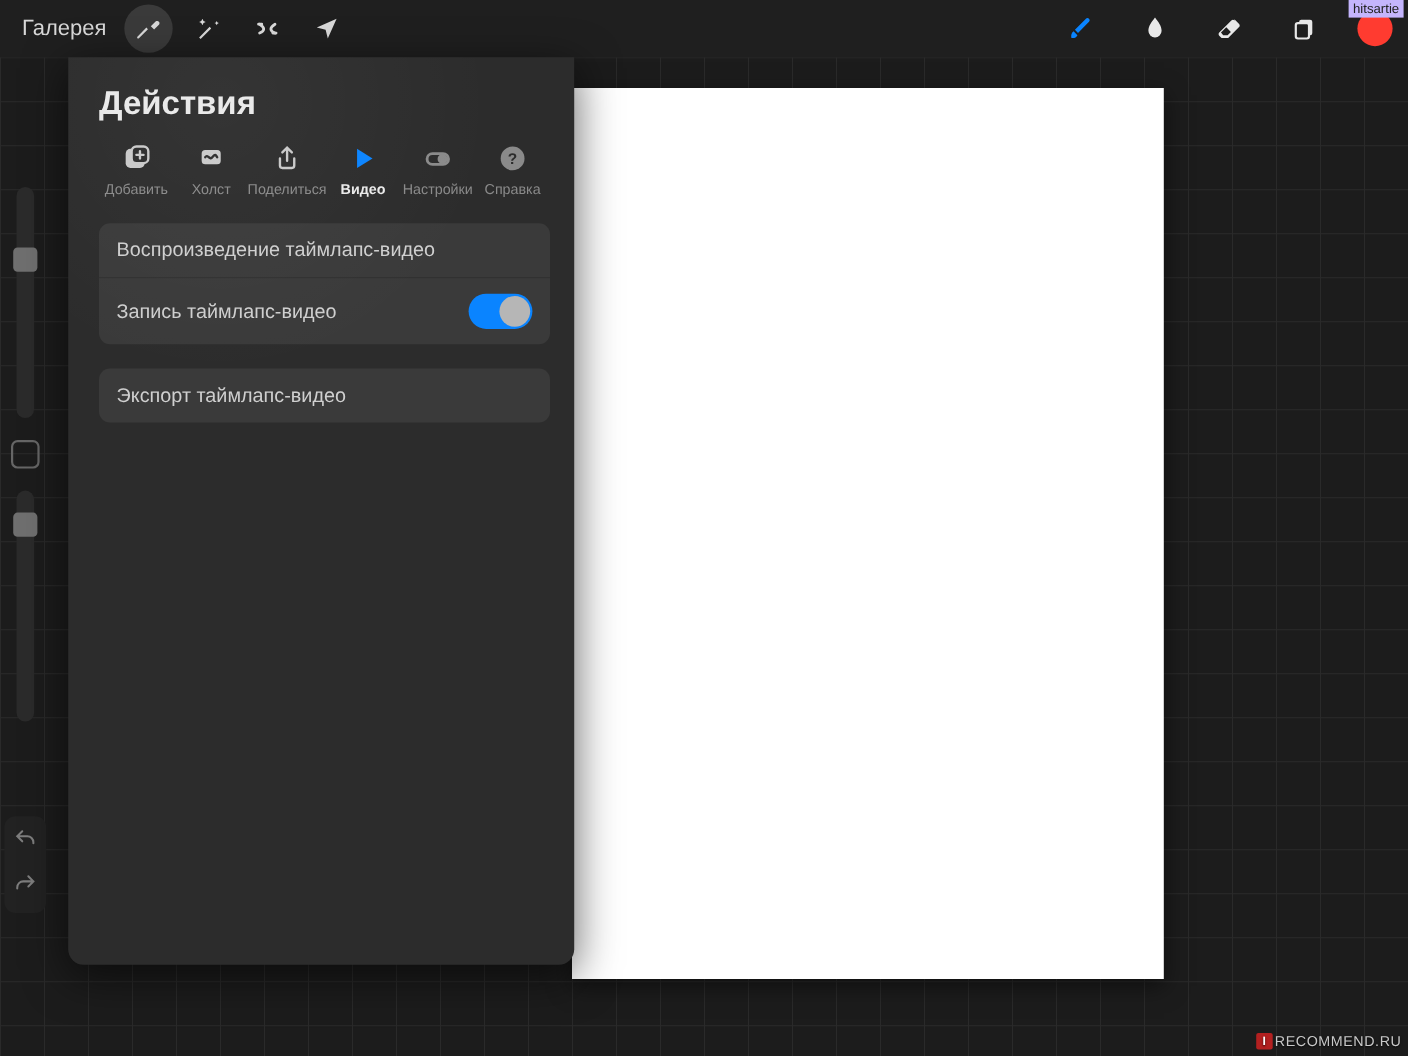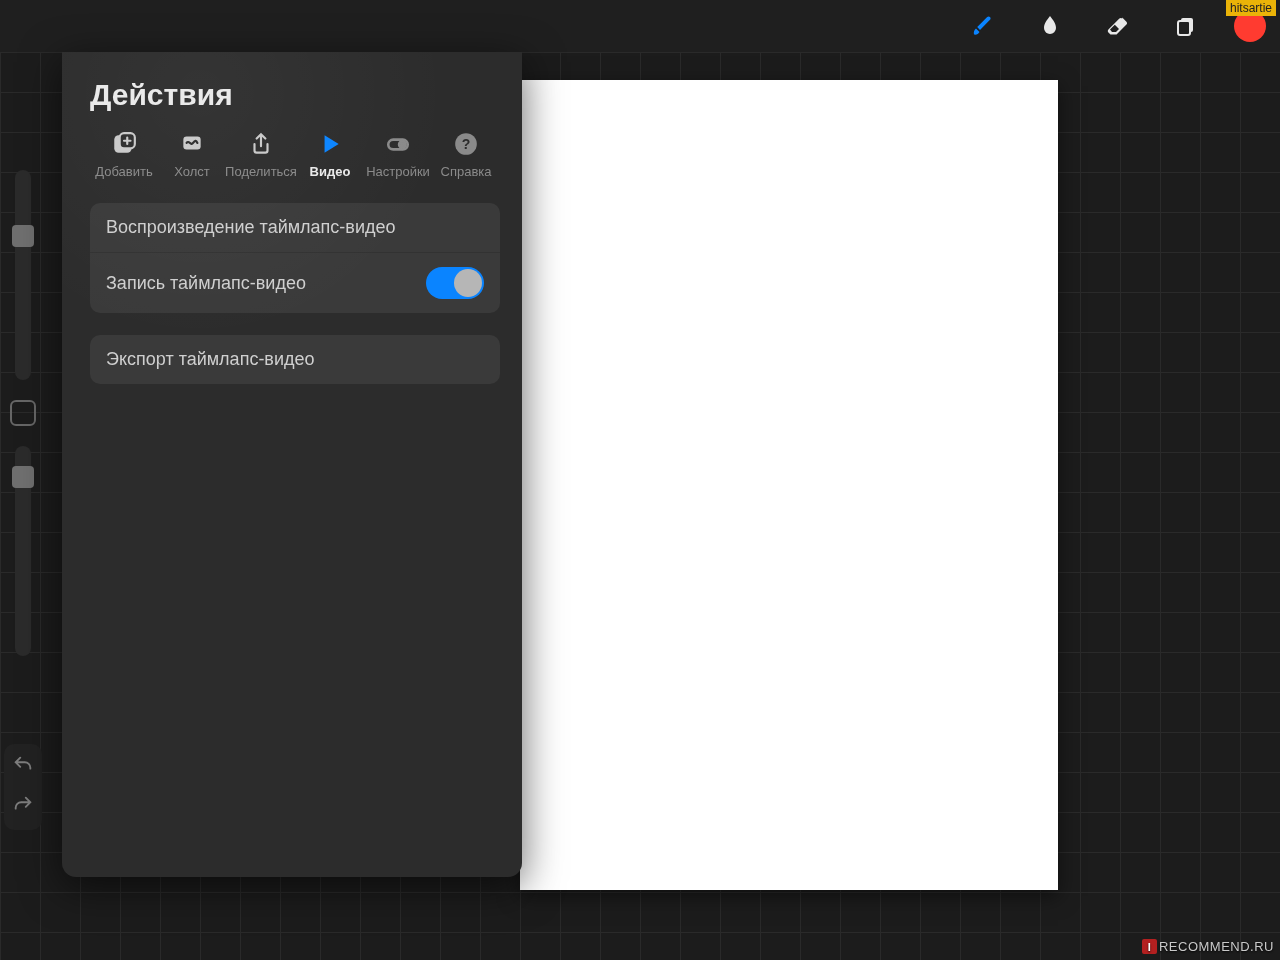--- a/index.html
+++ b/index.html
@@ -9,21 +9,21 @@
 .topbar { position: absolute; top: 0; left: 0; right: 0; height: 52px; background: #1f1f1f; display: flex; align-items: center; padding: 0 14px; }
 .topbar .left { display: flex; align-items: center; gap: 10px; }
 .topbar .gallery-btn { color: #d8d8d8; font-size: 20px; font-weight: 500; padding: 4px 6px; }
 .topbar .icon-btn { width: 44px; height: 44px; display: flex; align-items: center; justify-content: center; border-radius: 22px; }
 .topbar .icon-btn svg { width: 24px; height: 24px; }
 .topbar .right { margin-left: auto; display: flex; align-items: center; gap: 28px; }
 .topbar .right .icon-btn { width: 40px; height: 40px; }
 .topbar .color-dot { width: 32px; height: 32px; border-radius: 16px; background: #ff3b30; }
 
 
-.account-tag { position: absolute; top: 0; right: 4px; background: #eab308; color: #222; font-size: 12px; padding: 1px 4px; z-index: 50; }
+.account-tag { position: absolute; top: 0; right: 4px; background: #c4b5fd; color: #222; font-size: 12px; padding: 1px 4px; z-index: 50; }
 
 
 .canvas-area { position: absolute; top: 52px; left: 0; right: 0; bottom: 0; background-color: #1c1c1c;
   background-image: linear-gradient(#2a2a2a 1px, transparent 1px), linear-gradient(90deg, #2a2a2a 1px, transparent 1px);
   background-size: 40px 40px;
 }
 .canvas-page { position: absolute; top: 28px; left: 520px; width: 538px; height: 810px; background: #fff; box-shadow: 0 6px 20px rgba(0,0,0,.5); }
 
 
 .side-controls { position: absolute; left: 4px; top: 170px; width: 38px; display: flex; flex-direction: column; align-items: center; gap: 20px; }
@@ -64,20 +64,45 @@
 .watermark .i-box { width: 15px; height: 15px; background: #b32020; color: #fff; display: flex; align-items: center; justify-content: center; font-size: 11px; font-weight: 700; border-radius: 2px; }
 </style>
 </head>
 <body>
 
 <div class="canvas-area">
   <div class="canvas-page"></div>
 </div>
 
 <div class="topbar">
+  <div class="left">
+    <div class="gallery-btn">Галерея</div>
+
+    <div class="icon-btn" style="background:#3a3a3a">
+      <svg viewBox="0 0 24 24" fill="#d8d8d8">
+          <path d="M22 6.9c0 .5-.1 1-.3 1.4l-4.6 4.6-3-3L18.7 5.3c.4-.2.9-.3 1.4-.3 1 .1 1.9 1 1.9 1.9zM3.3 20.7l8.2-8.2-1.4-1.4-8.2 8.2c-.4.4-.4 1 0 1.4.4.4 1 .4 1.4 0z"></path>
+        </svg>
+    </div>
+    <div class="icon-btn">
+      <svg viewBox="0 0 24 24" fill="#d8d8d8">
+          <path d="M7 3l1 2 2 1-2 1-1 2-1-2-2-1 2-1 1-2zm13 2l.7 1.4L22 7l-1.3.6L20 9l-.7-1.4L18 7l1.3-.6L20 5zM4 20l9.6-9.6 1.4 1.4L5.4 21.4 4 20z"></path>
+        </svg>
+    </div>
+    <div class="icon-btn">
+      <svg viewBox="0 0 24 24" fill="none" stroke="#d8d8d8" stroke-width="2.5" stroke-linecap="round">
+          <path d="M5 17c5-2 5-5 0-8m14 8c-5-2-5-5 0-8" transform="translate(0 -1)"></path>
+          <path d="M4 8h3M17 16h3"></path>
+        </svg>
+    </div>
+    <div class="icon-btn">
+      <svg viewBox="0 0 24 24" fill="#d8d8d8">
+          <path d="M3 11l18-8-8 18-2-8-8-2z"></path>
+        </svg>
+    </div>
+  </div>
 
   <div class="right">
     <div class="icon-btn">
       <svg viewBox="0 0 24 24" fill="#0a84ff">
           <path d="M20 3c.8.8.8 2 0 2.8L10 15.9l-2.8-2.8L17.2 3c.8-.8 2-.8 2.8 0zM6 14.5L9.5 18c-1 2-3 3-5.5 2.5C3.5 18 4 16 6 14.5z"></path>
         </svg>
     </div>
     <div class="icon-btn">
       <svg viewBox="0 0 24 24" fill="#e8e8e8">
           <path d="M12 2c3 4 6 7.5 6 12a6 6 0 11-12 0c0-4.5 3-8 6-12zM8 16l8-5v3l-8 5v-3z"></path>

